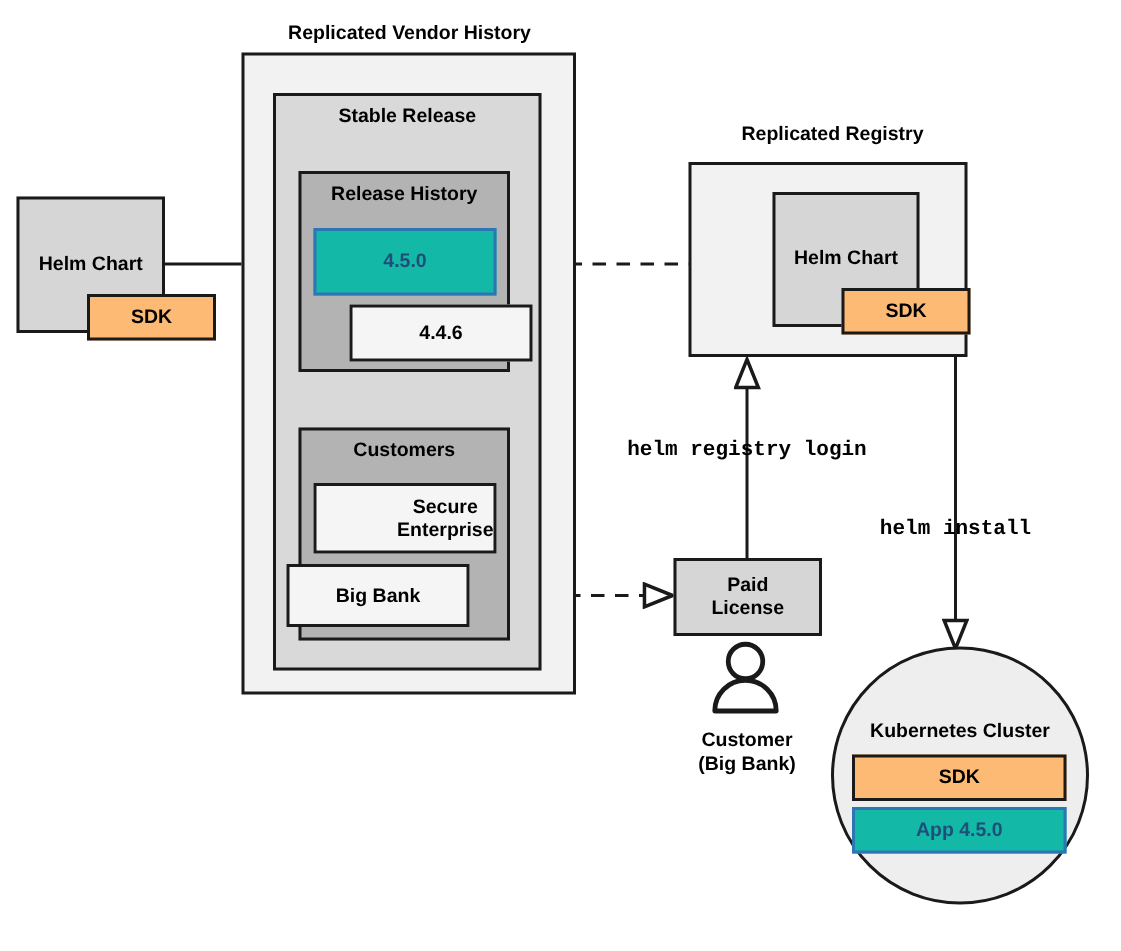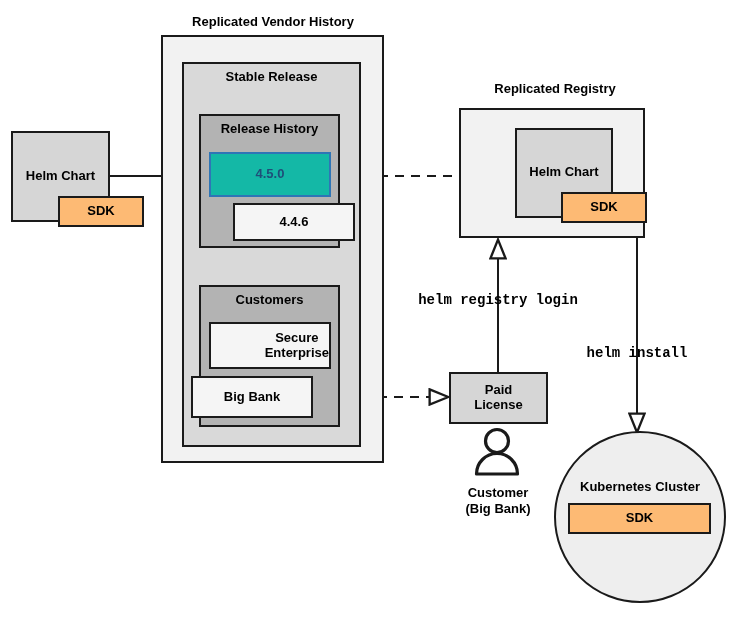--- a/index.html
+++ b/index.html
@@ -190,14 +190,17 @@
 
   <div class="mono-label" style="left:398px; top:292px; width:200px;">helm registry login</div>
   <div class="mono-label" style="left:557px; top:345px; width:160px;">helm install</div>
 
   <div class="circle-node" style="left:554px; top:431px; width:172px; height:172px;">
     <div class="circle-title" style="top:46px;">Kubernetes Cluster</div>
   </div>
   <div class="node box box-white" style="left:568px; top:503px; width:143px; height:31px;">
     <span>SDK</span>
   </div>
+  <div class="node box box-blue" style="left:568px; top:538px; width:143px; height:31px;">
+    <span>App 4.5.0</span>
+  </div>
 
 </div>
 
 </body></html>

